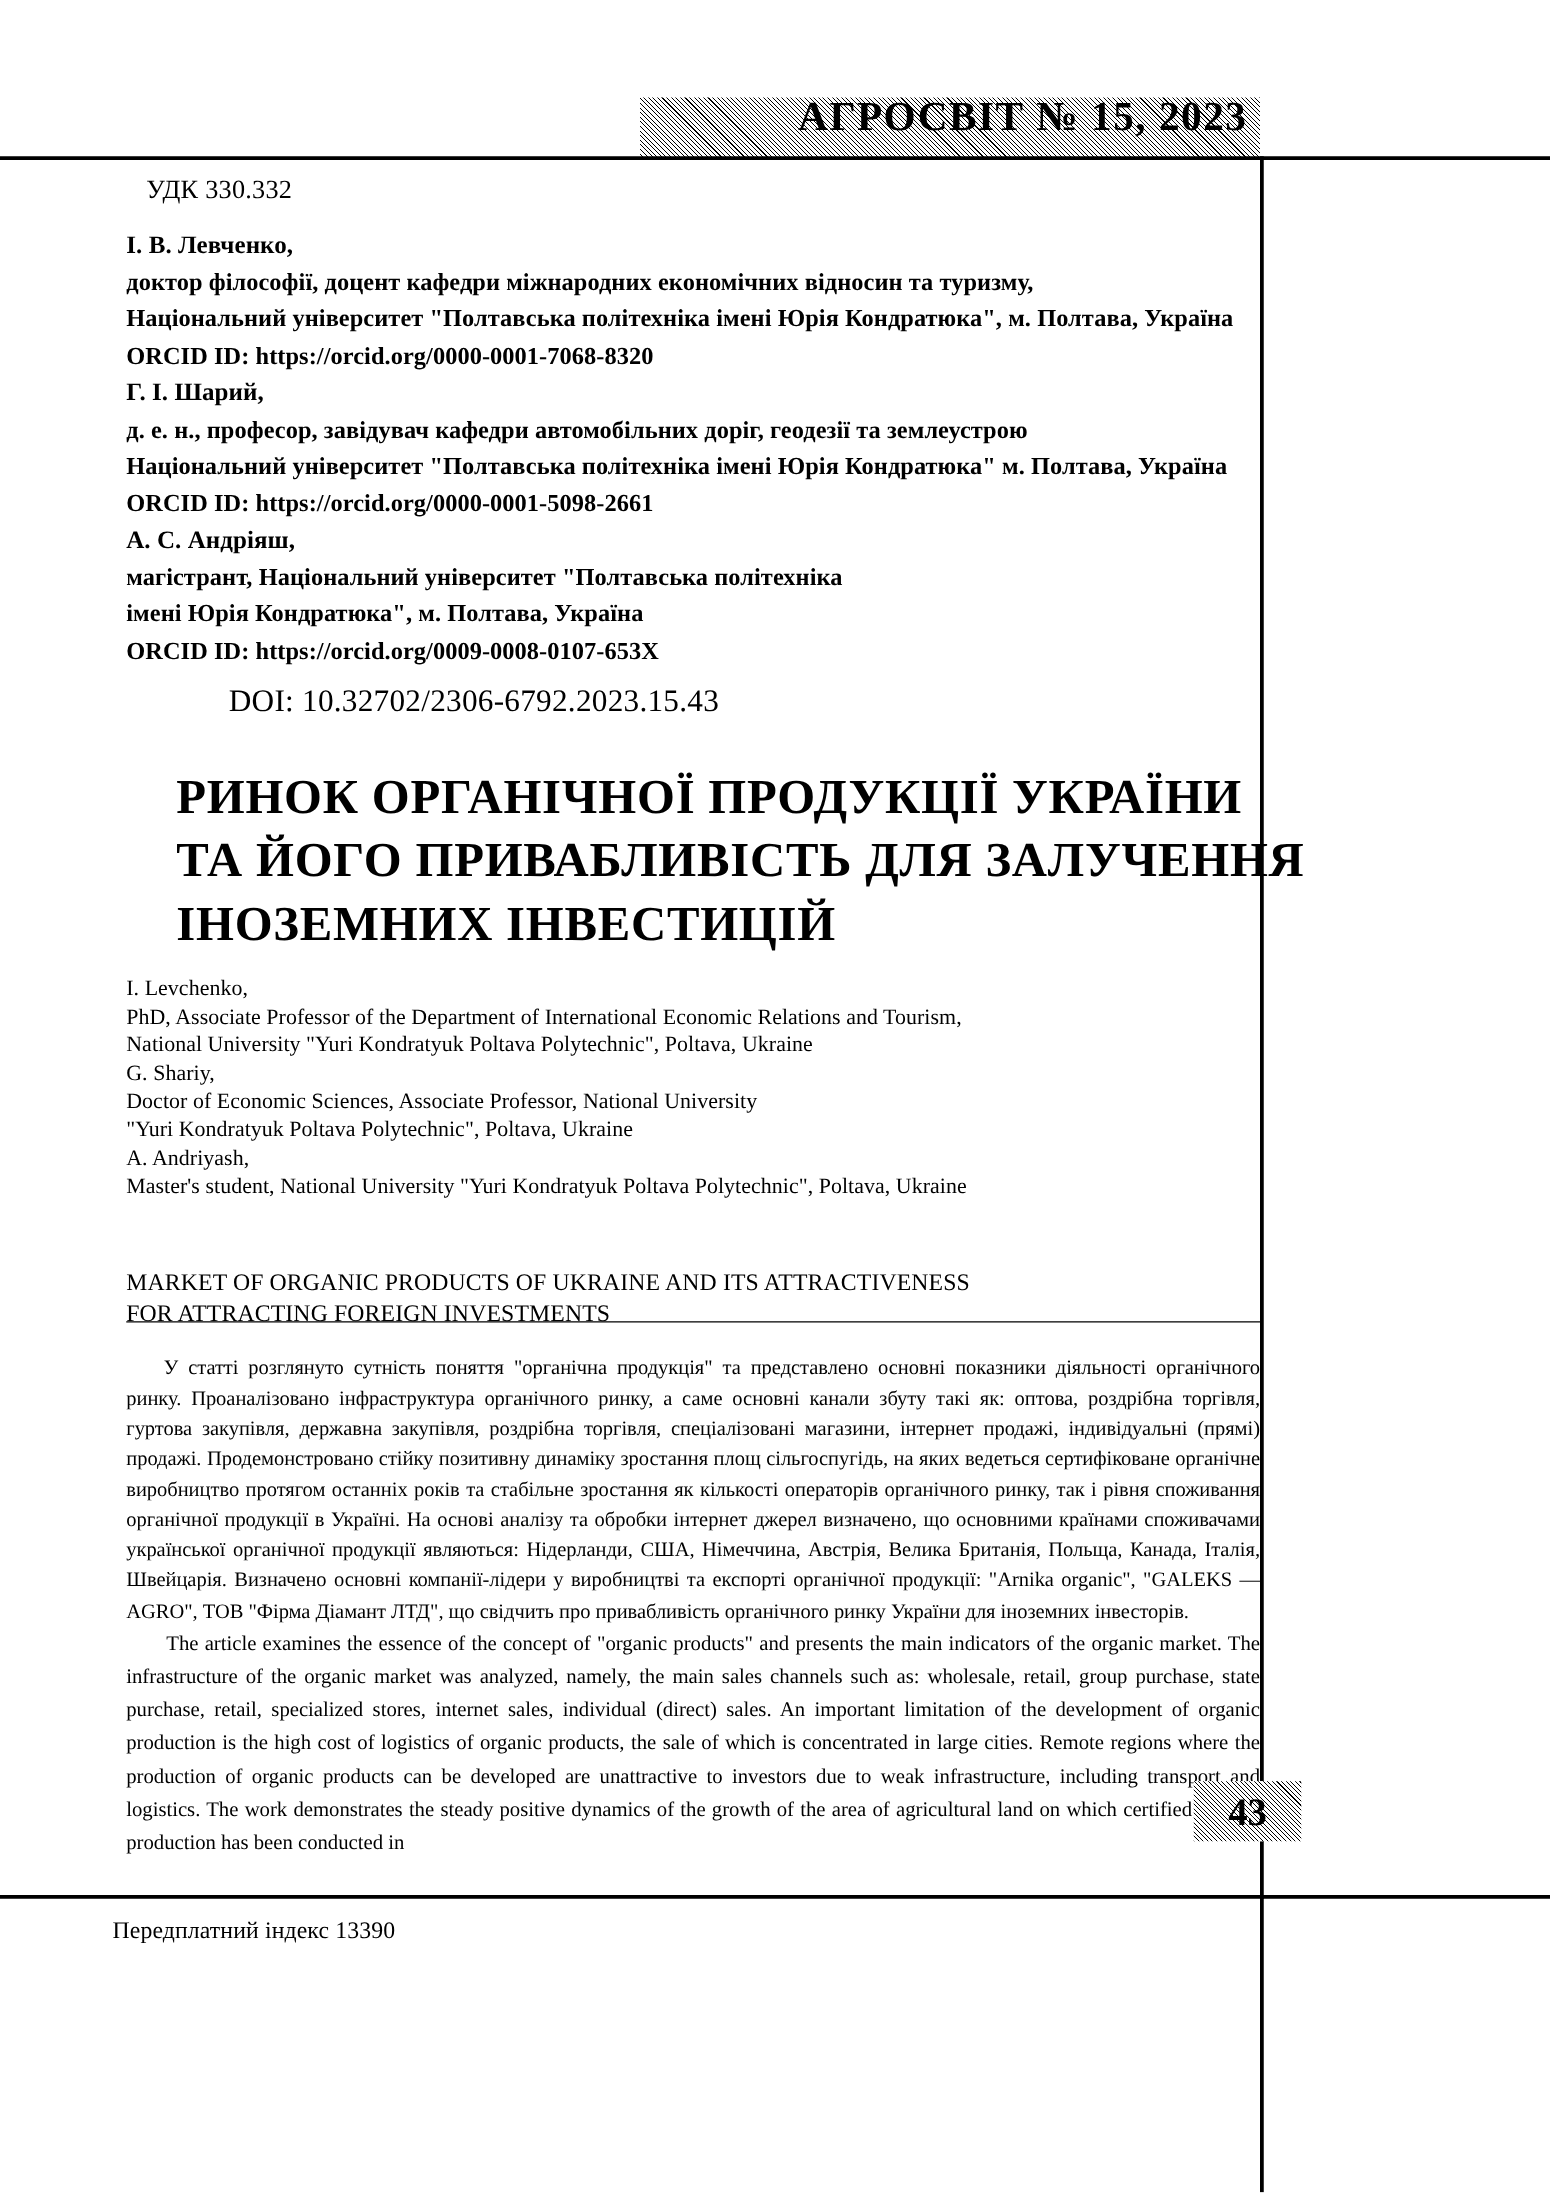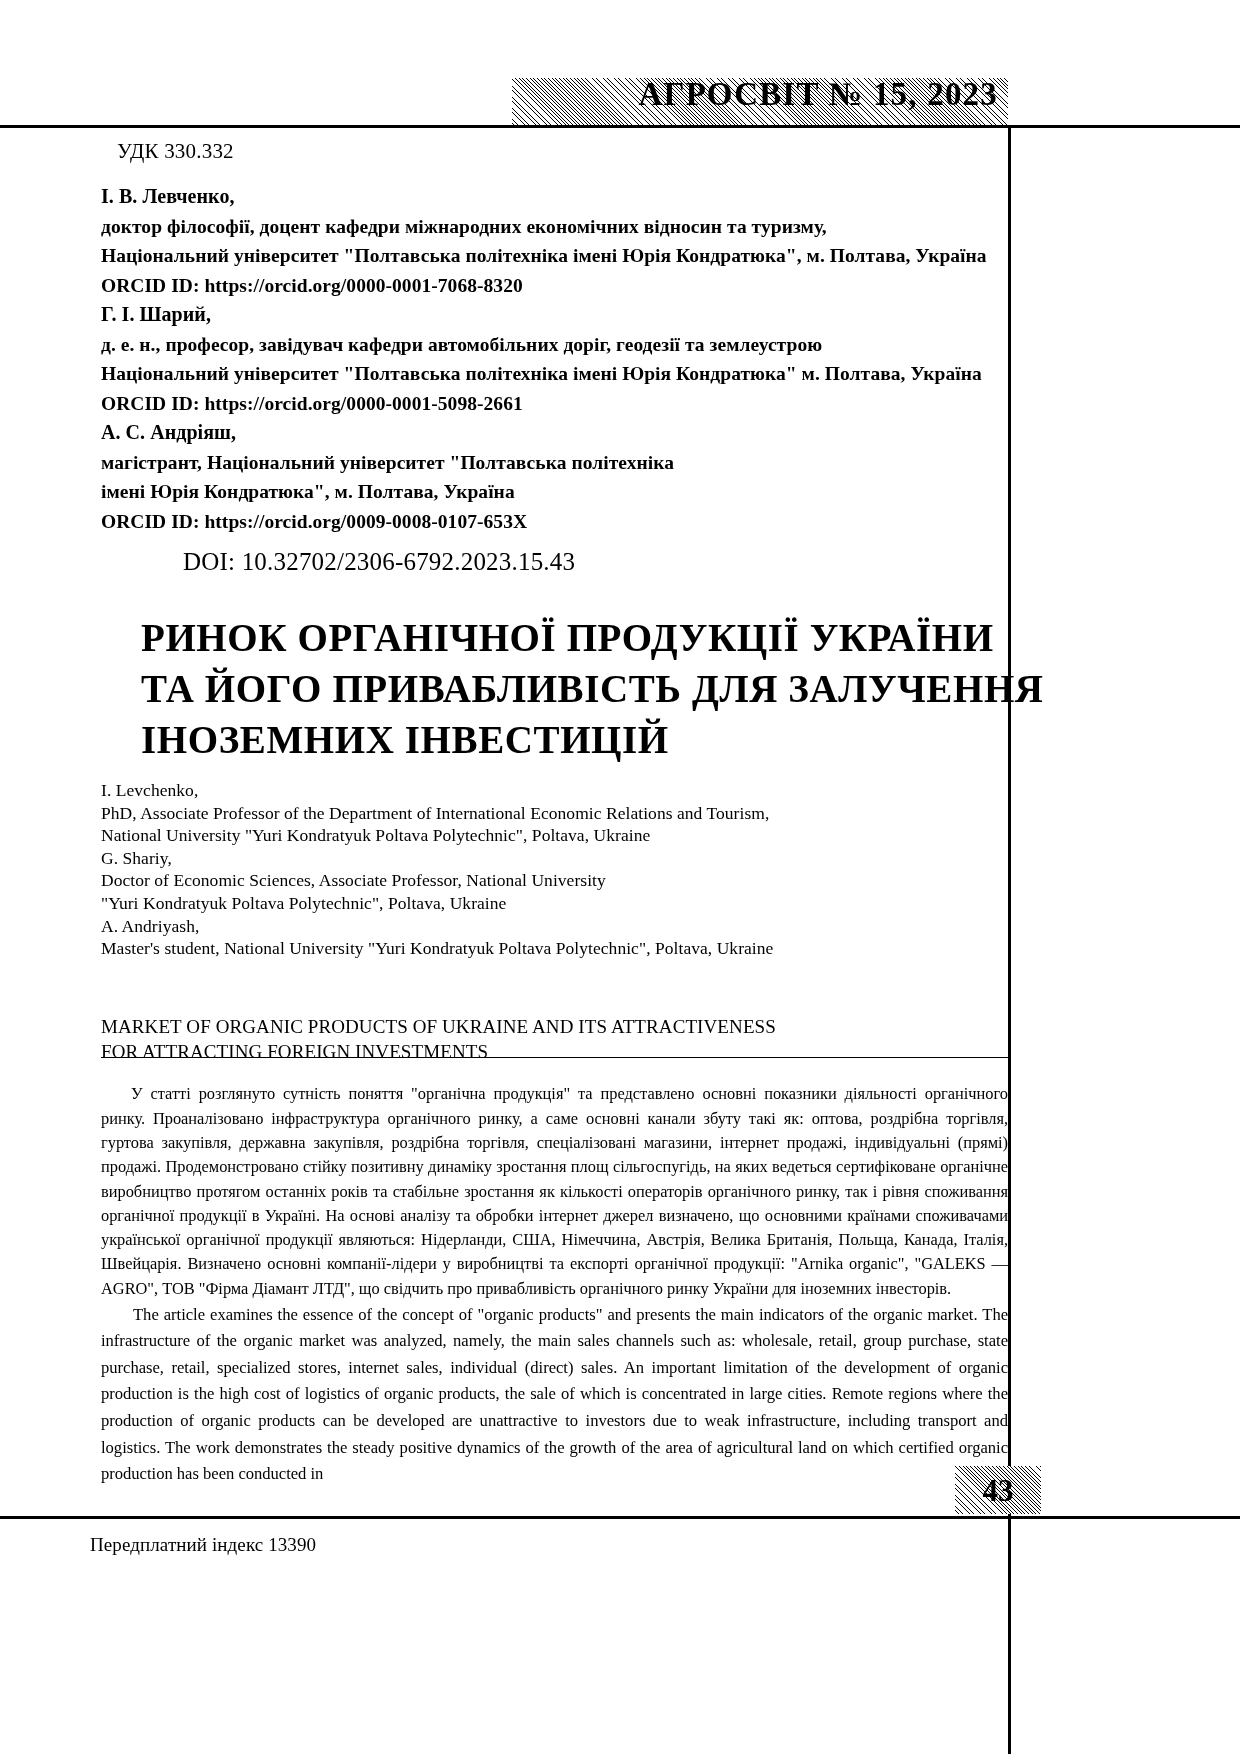--- a/index.html
+++ b/index.html
@@ -195,21 +195,21 @@
   .footer-left {
     position: absolute;
     left: 90px;
     top: 1534px;
     font-size: 19px;
     letter-spacing: 0.1px;
   }
   .page-number-box {
     position: absolute;
     left: 955px;
-    top: 1466px;
+    top: 1425px;
     width: 86px;
     height: 48px;
     background-color: #ffffff;
     background-image: repeating-linear-gradient(
         45deg,
         #000 0px, #000 0.6px,
         #ffffff 0.6px, #ffffff 2.6px);
     display: flex;
     align-items: center;
     justify-content: center;

